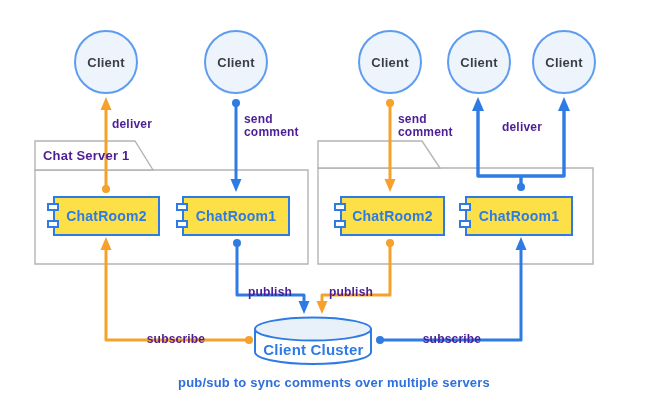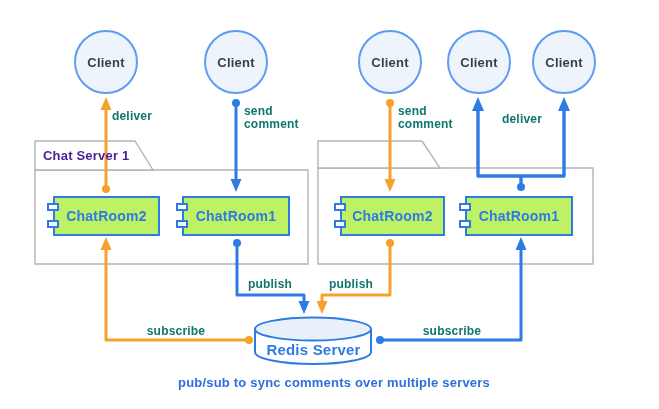--- a/index.html
+++ b/index.html
@@ -12,33 +12,33 @@
     position:absolute;width:64px;height:64px;border-radius:50%;
     background:#edf4fc;border:2px solid #5e9cf0;box-sizing:border-box;
     display:flex;align-items:center;justify-content:center;
     color:#3a3f45;font-size:13px;font-weight:600;letter-spacing:.2px;
   }
   .server-title{
     position:absolute;color:#4c1d95;font-size:13px;font-weight:600;
     letter-spacing:.2px;
   }
   .room{
-    position:absolute;height:40px;box-sizing:border-box;background:#bef264;
+    position:absolute;height:40px;box-sizing:border-box;background:#fde047;
     border:2px solid #2e7be4;display:flex;align-items:center;justify-content:center;
     color:#2e7be4;font-size:14px;font-weight:600;letter-spacing:.2px;
   }
   .room .ctab{
     position:absolute;left:-8px;width:12px;height:8px;background:#ffffff;
     border:2px solid #2e7be4;box-sizing:border-box;
   }
   .ctab.t1{top:5px}
   .ctab.t2{top:22px}
   .edge-label{
-    position:absolute;color:#0f766e;font-size:12px;font-weight:600;
-    letter-spacing:.2px;white-space:pre-line;line-height:13px;
+    position:absolute;color:#4c1d95;font-size:12px;font-weight:600;
+    letter-spacing:.2px;white-space:pre-line;line-height:13px;margin-top:8px;
   }
   .edge-label.center{transform:translateX(-50%);}
   .redis-label{
     position:absolute;left:255px;top:341px;width:117px;text-align:center;
     color:#2e7be4;font-size:15px;font-weight:600;letter-spacing:.2px;
   }
   .caption{
     position:absolute;left:0;top:375px;width:668px;text-align:center;
     color:#2e6fdd;font-size:13px;font-weight:600;letter-spacing:.2px;
   }
@@ -156,16 +156,16 @@
   <div class="edge-label" style="left:244px;top:105px">send
 comment</div>
   <div class="edge-label" style="left:398px;top:105px">send
 comment</div>
   <div class="edge-label center" style="left:522px;top:113px">deliver</div>
   <div class="edge-label center" style="left:270px;top:278px">publish</div>
   <div class="edge-label center" style="left:351px;top:278px">publish</div>
   <div class="edge-label center" style="left:176px;top:325px">subscribe</div>
   <div class="edge-label center" style="left:452px;top:325px">subscribe</div>
 
-  <div class="redis-label">Redis Server</div>
+  <div class="redis-label">Client Cluster</div>
   <div class="caption">pub/sub to sync comments over multiple servers</div>
 
 </div>
 
 </body></html>

